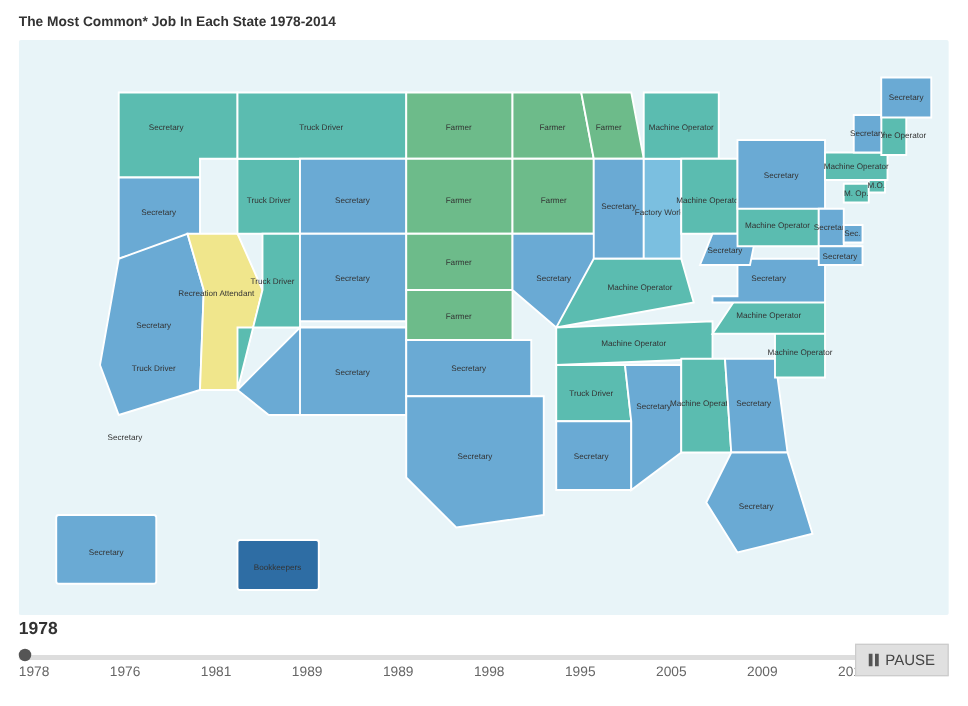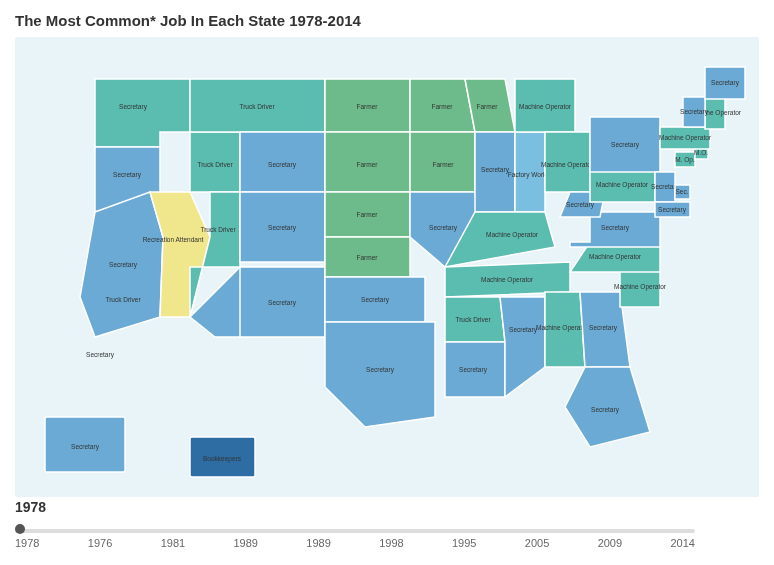--- a/index.html
+++ b/index.html
@@ -11,21 +11,21 @@
       overflow: hidden;
       position: relative;
     }
     #container {
       width: 774px;
       height: 565px;
       padding: 12px 15px 10px 15px;
       position: relative;
     }
     #title {
-      font-size: 15px;
+      font-size: 11px;
       font-weight: bold;
       color: #333;
       margin-bottom: 8px;
     }
     #map-area {
       position: relative;
       width: 744px;
       height: 460px;
     }
     #map-svg {
@@ -300,15 +300,22 @@
             <span class="tick-label">1981</span>
             <span class="tick-label">1989</span>
             <span class="tick-label">1989</span>
             <span class="tick-label">1998</span>
             <span class="tick-label">1995</span>
             <span class="tick-label">2005</span>
             <span class="tick-label">2009</span>
             <span class="tick-label">2014</span>
           </div>
       </div>
+      <button id="pause-btn">
+        <span class="pause-icon">
+          <span class="pause-bar"></span>
+          <span class="pause-bar"></span>
+        </span>
+        <span>PAUSE</span>
+      </button>
     </div>
   </div>
 </div>
 
 </body></html>

